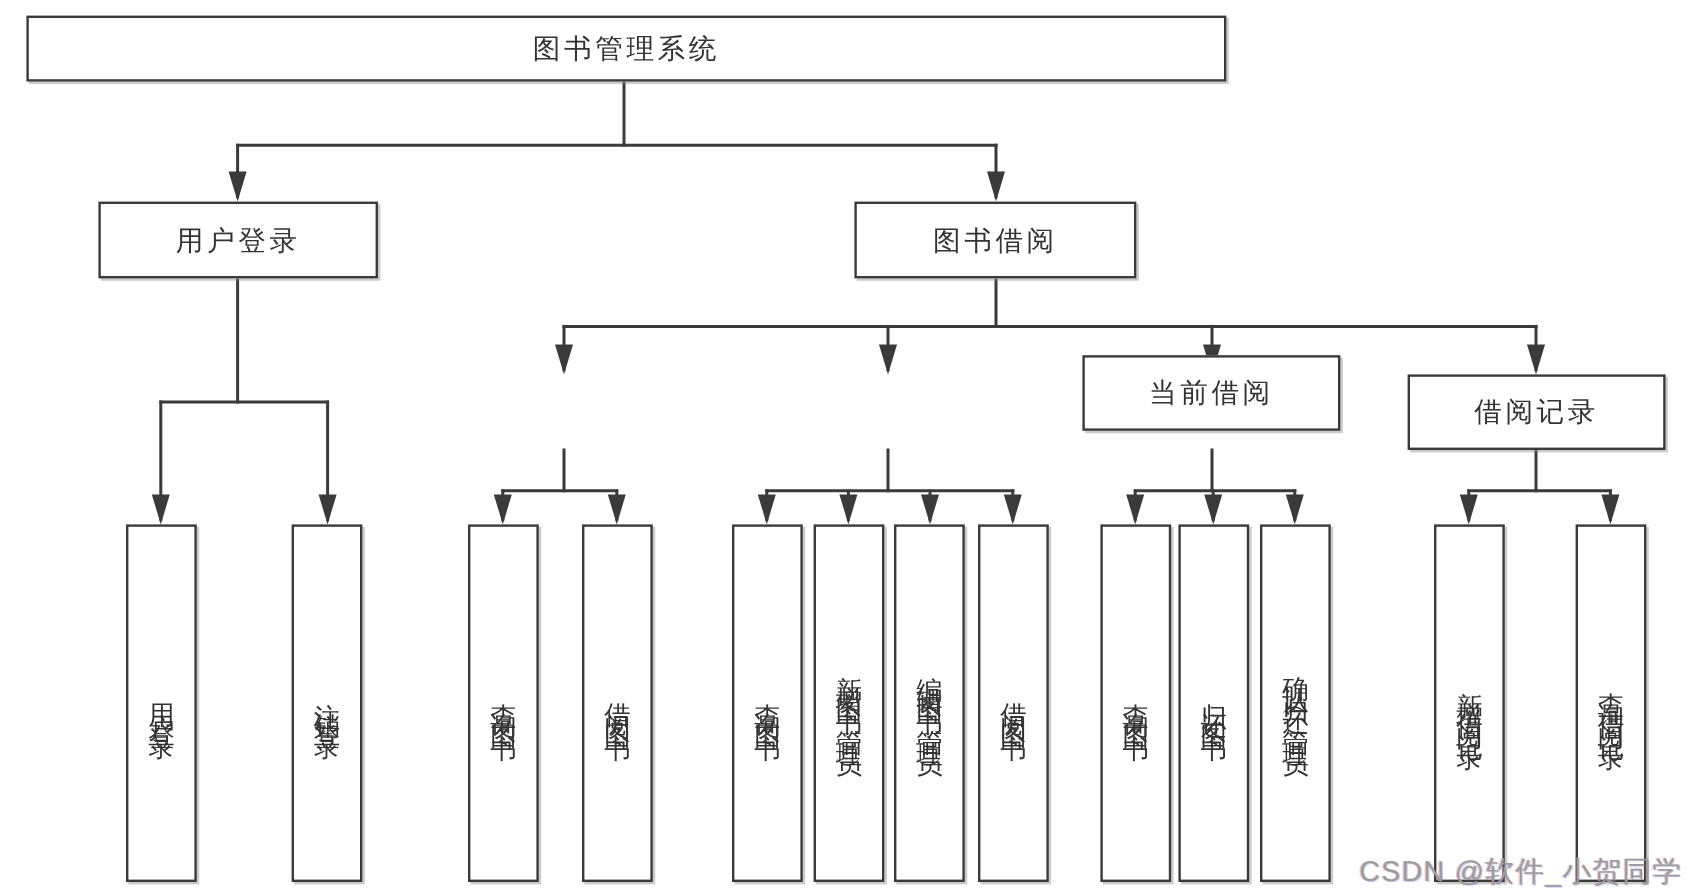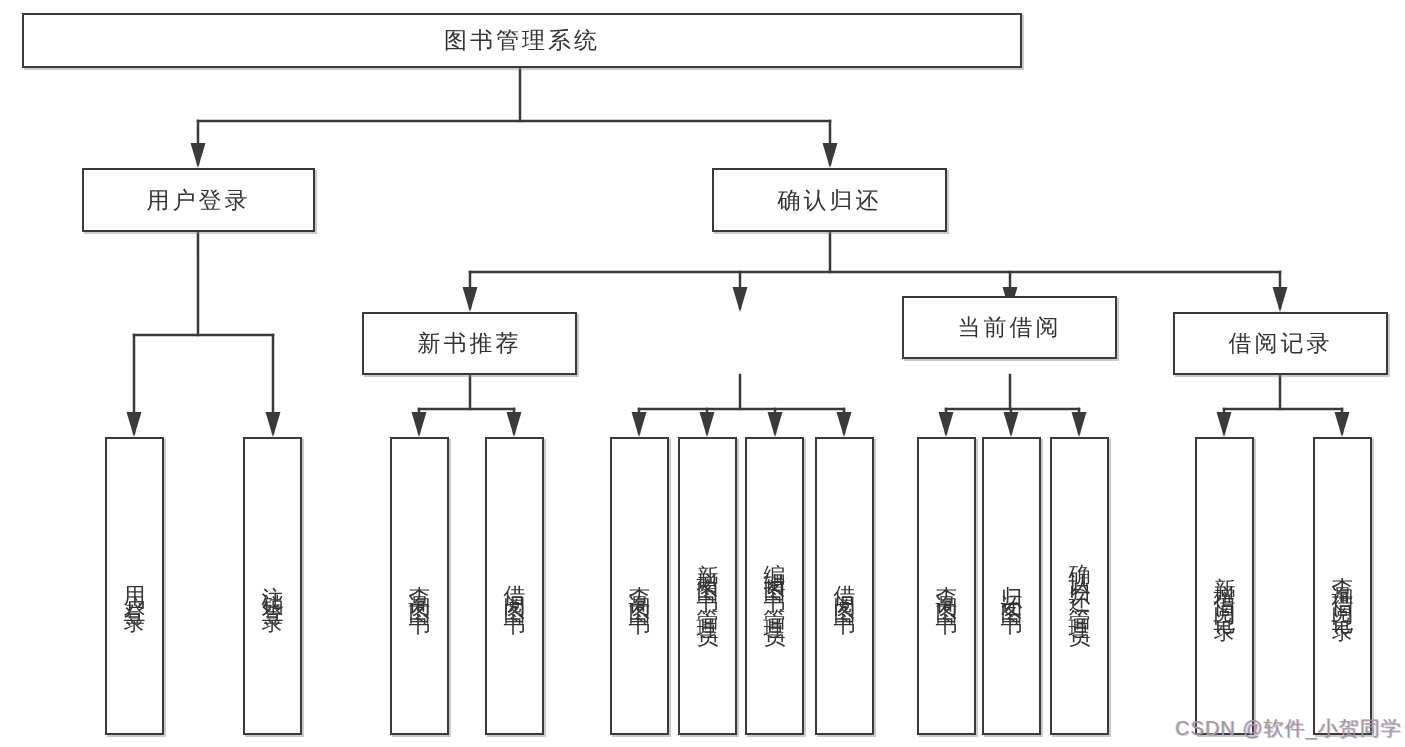--- a/index.html
+++ b/index.html
@@ -51,21 +51,21 @@
     text-orientation:mixed;
     font-size:22px;
     letter-spacing:9px;
     line-height:1;
     color:var(--text);
   }
   .watermark{
     position:absolute;
     right:3px;
     bottom:5px;
-    font-size:20px;
+    font-size:24px;
     color:var(--wm);
     letter-spacing:1px;
     white-space:nowrap;
     z-index:5;
     text-shadow:-1px 0 0 rgba(230,90,90,0.35), 1px 1px 0 rgba(90,120,230,0.35);
     margin-top:30px;
   }
 </style>
 </head>
 <body>
@@ -137,23 +137,22 @@
         <line x1="1224" y1="409" x2="1224" y2="433" stroke-width="2.5" stroke-linecap="square"></line>
         <polygon points="1216.5,412 1231.5,412 1224,437" stroke="none"></polygon>
         <line x1="1342" y1="409" x2="1342" y2="433" stroke-width="2.5" stroke-linecap="square"></line>
         <polygon points="1334.5,412 1349.5,412 1342,437" stroke="none"></polygon>
       </g>
     </svg>
 
   <div class="node hbox" style="left:22px;top:13px;width:1000px;height:55px">图书管理系统</div>
 
   <div class="node hbox" style="left:82px;top:168px;width:233px;height:64px">用户登录</div>
-  <div class="node hbox" style="left:712px;top:168px;width:235px;height:64px">确认归还</div>
+  <div class="node hbox" style="left:712px;top:168px;width:235px;height:64px">图书借阅</div>
 
-  <div class="node hbox" style="left:362px;top:312px;width:215px;height:63px">新书推荐</div>
   <div class="node hbox" style="left:902px;top:296px;width:215px;height:63px">当前借阅</div>
   <div class="node hbox" style="left:1173px;top:312px;width:215px;height:63px">借阅记录</div>
 
   <div class="node vbox" style="left:105px">
     <span class="vtext">用户登录</span>
   </div>
   <div class="node vbox" style="left:243px">
     <span class="vtext">注销登录</span>
   </div>
 

